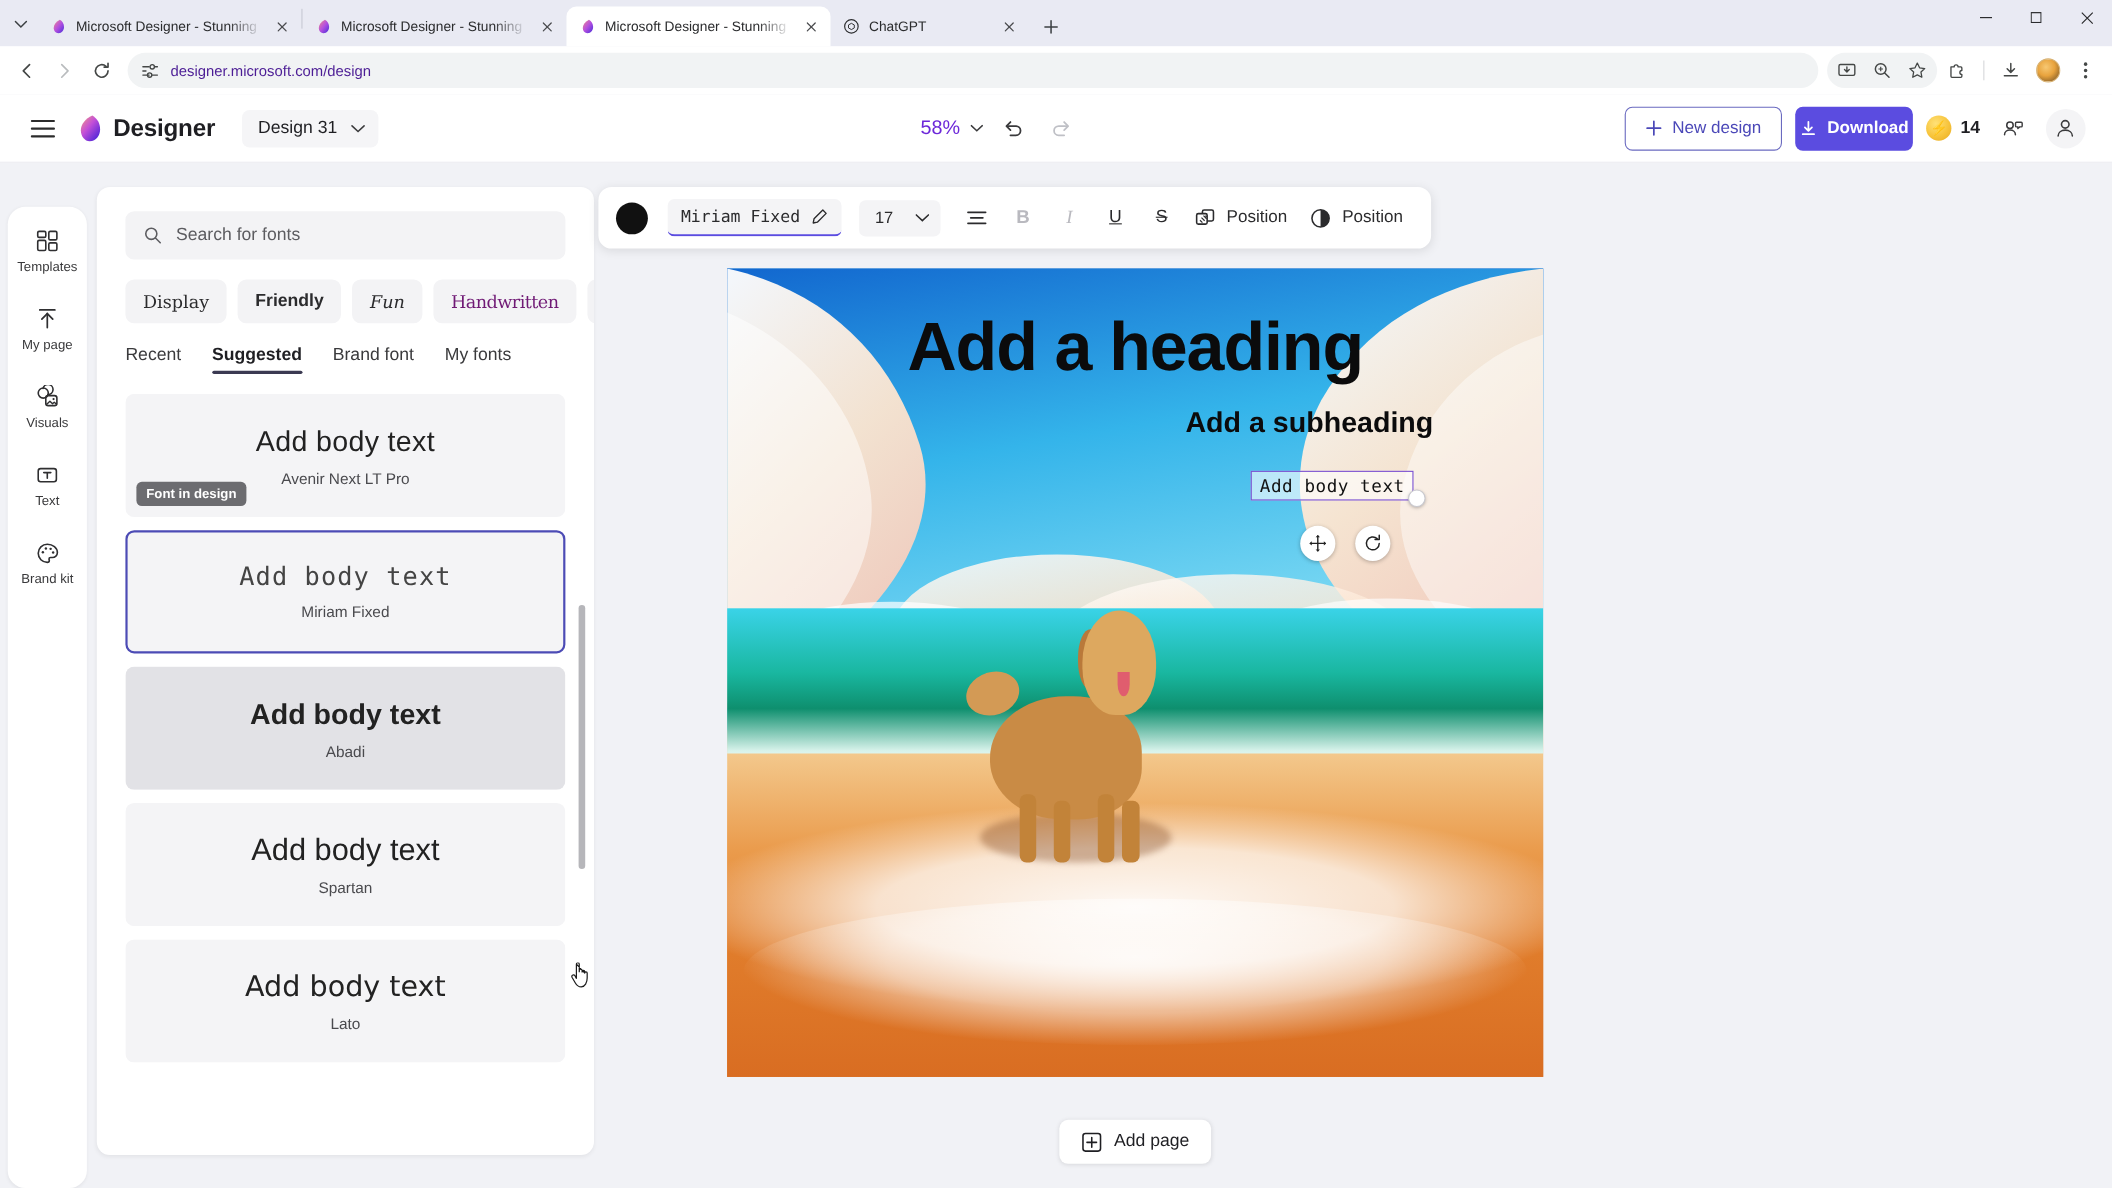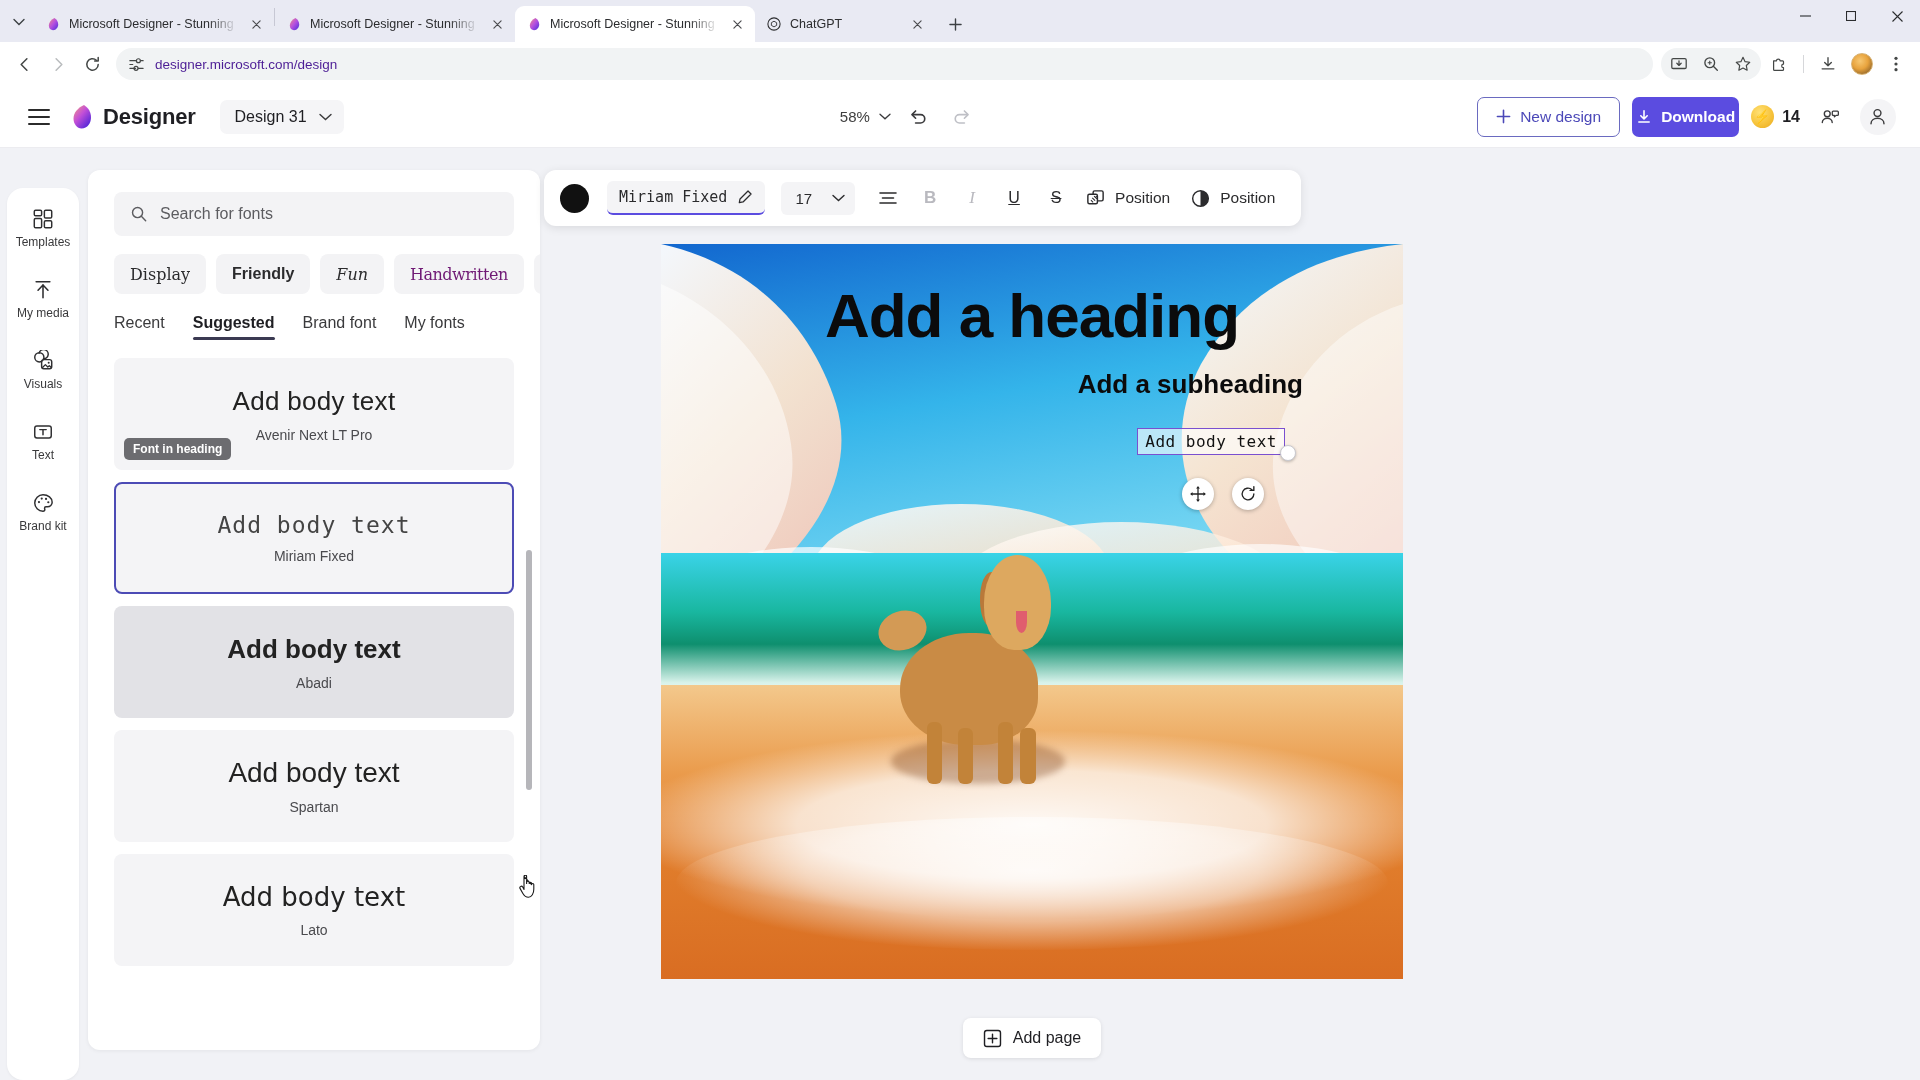--- a/index.html
+++ b/index.html
@@ -78,21 +78,21 @@
   .brand-logo {
     width: 24px; height: 26px; position: relative;
   }
   .brand-name { font-size: 22px; font-weight: bold; color: #1f1f23; letter-spacing: -0.2px; }
   .doc-chip {
     display: flex; align-items: center; gap: 12px; background: #f5f5f7;
     border-radius: 7px; padding: 8px 12px 8px 15px; margin-left: 10px;
   }
   .doc-chip-name { font-size: 16px; color: #1f1f23; }
   .zoom-group { display: flex; align-items: center; gap: 9px; margin-left: auto; }
-  .zoom-val { font-size: 15px; color: #404040; }
+  .zoom-val { font-size: 18px; color: #6d28d9; }
   .icon-btn {
     width: 36px; height: 36px; border-radius: 6px; display: flex;
     align-items: center; justify-content: center; color: #3a3a3c;
   }
   .icon-btn.muted { color: #bfc0c6; }
   .header-right { display: flex; align-items: center; gap: 12px; margin-left: auto; }
   .btn-newdesign {
     height: 40px; border: 1px solid #6a6ac0; border-radius: 7px; color: #4b48b8;
     display: flex; align-items: center; gap: 9px; padding: 0 18px; font-size: 15.5px;
     background: #fff; font-weight: 500;
@@ -556,21 +556,21 @@
         <span class="rail-label">Templates</span>
       </div>
       <div class="rail-item">
         <span>
           <svg width="22" height="22" viewBox="0 0 24 24">
               <path d="M4.5 3h15" stroke="#2f2f31" stroke-width="1.7" stroke-linecap="round"></path>
               <path d="M12 6.5v14" stroke="#2f2f31" stroke-width="1.7" stroke-linecap="round"></path>
               <path d="M6.6 12.2L12 6.6l5.4 5.6" fill="none" stroke="#2f2f31" stroke-width="1.7" stroke-linecap="round" stroke-linejoin="round"></path>
             </svg>
         </span>
-        <span class="rail-label">My media</span>
+        <span class="rail-label">My page</span>
       </div>
       <div class="rail-item">
         <span>
           <svg width="22" height="22" viewBox="0 0 24 24">
               <path d="M12.5 9.5A5 5 0 1 0 7.8 3.4" fill="none" stroke="#2f2f31" stroke-width="1.6" stroke-linecap="round"></path>
               <circle cx="8" cy="8" r="5" fill="none" stroke="#2f2f31" stroke-width="1.6"></circle>
               <rect x="10.5" y="10.5" width="11" height="10" rx="2.4" fill="none" stroke="#2f2f31" stroke-width="1.6"></rect>
               <circle cx="18.2" cy="14" r="1.1" fill="#2f2f31"></circle>
               <path d="M11.2 19.4l3.4-3.4 2.6 2.6 1.7-1.5 2.6 2.3" fill="none" stroke="#2f2f31" stroke-width="1.4" stroke-linejoin="round"></path>
             </svg>
@@ -626,21 +626,21 @@
       <div class="ftab">Recent</div>
       <div class="ftab active">Suggested</div>
       <div class="ftab">Brand font</div>
       <div class="ftab">My fonts</div>
     </div>
 
     <div class="font-list">
       <div class="font-card">
         <div class="font-sample fs-avenir">Add body text</div>
         <div class="font-name">Avenir Next LT Pro</div>
-        <div class="badge-fid">Font in heading</div>
+        <div class="badge-fid">Font in design</div>
       </div>
       <div class="font-card selected">
         <div class="font-sample fs-miriam">Add body text</div>
         <div class="font-name">Miriam Fixed</div>
       </div>
       <div class="font-card hovered">
         <div class="font-sample fs-abadi">Add body text</div>
         <div class="font-name">Abadi</div>
       </div>
       <div class="font-card">

